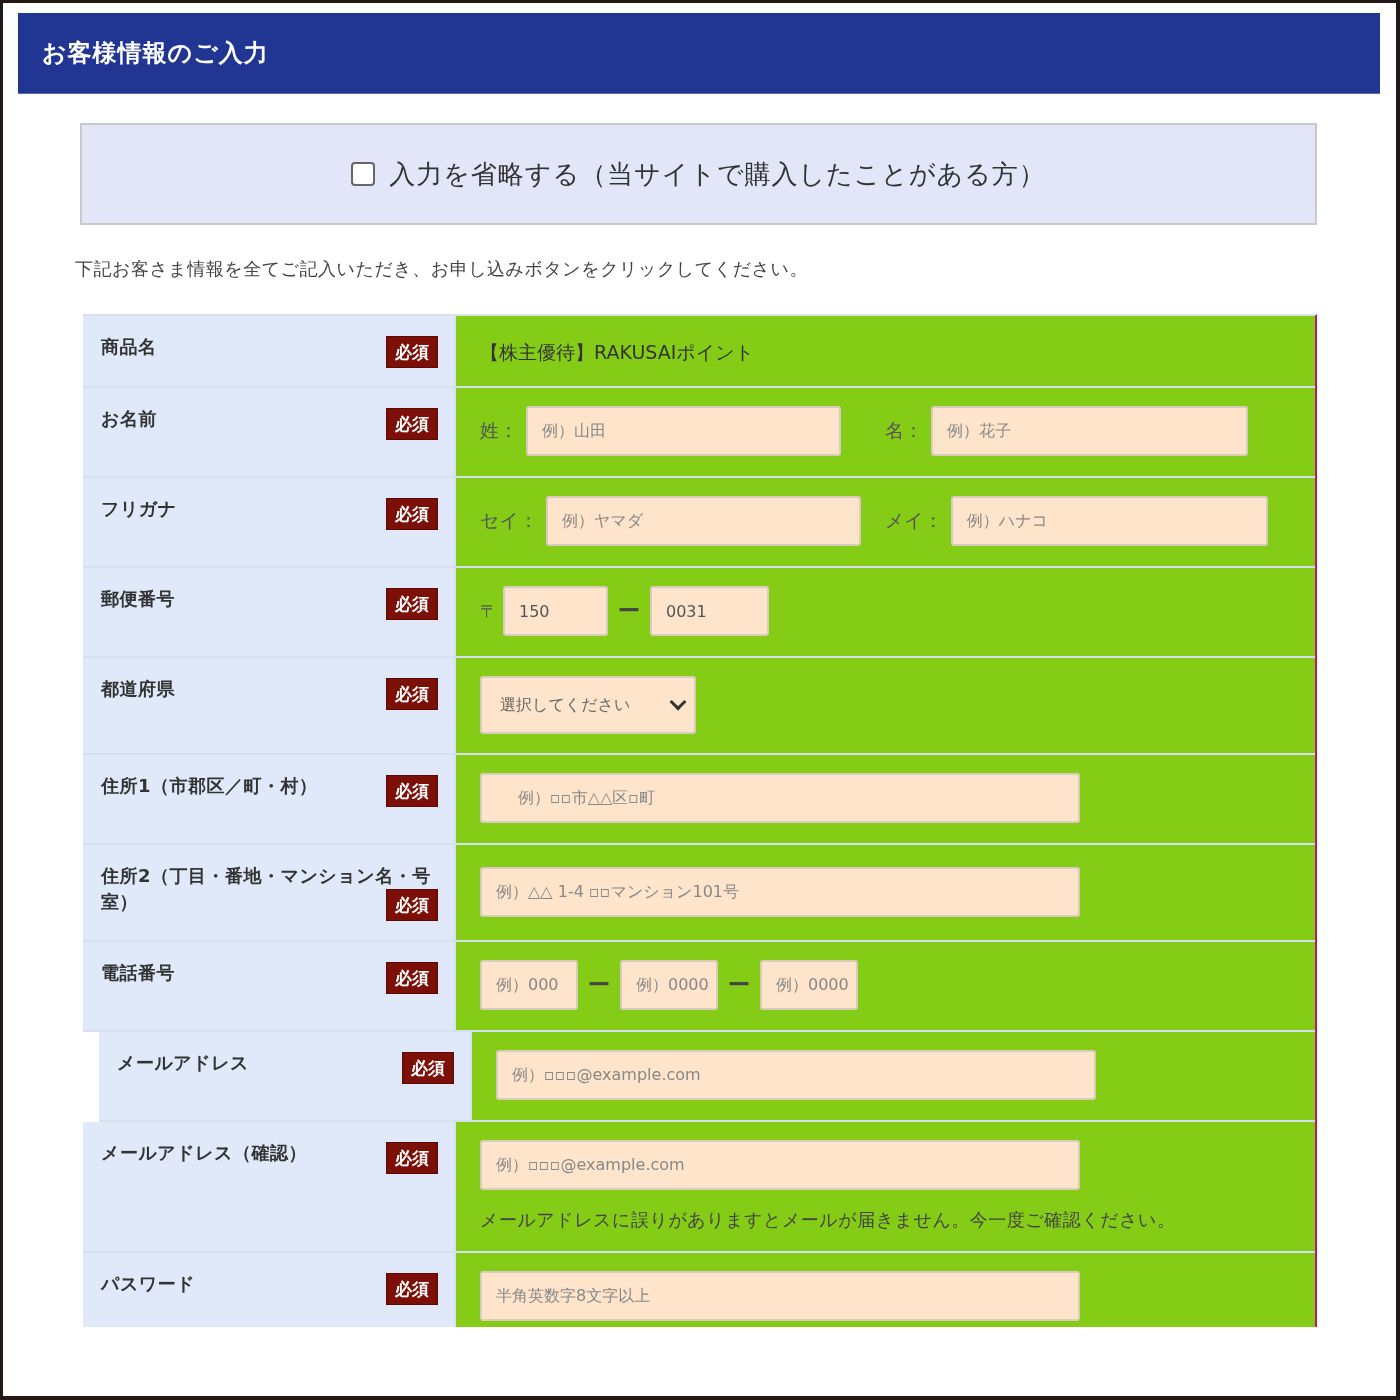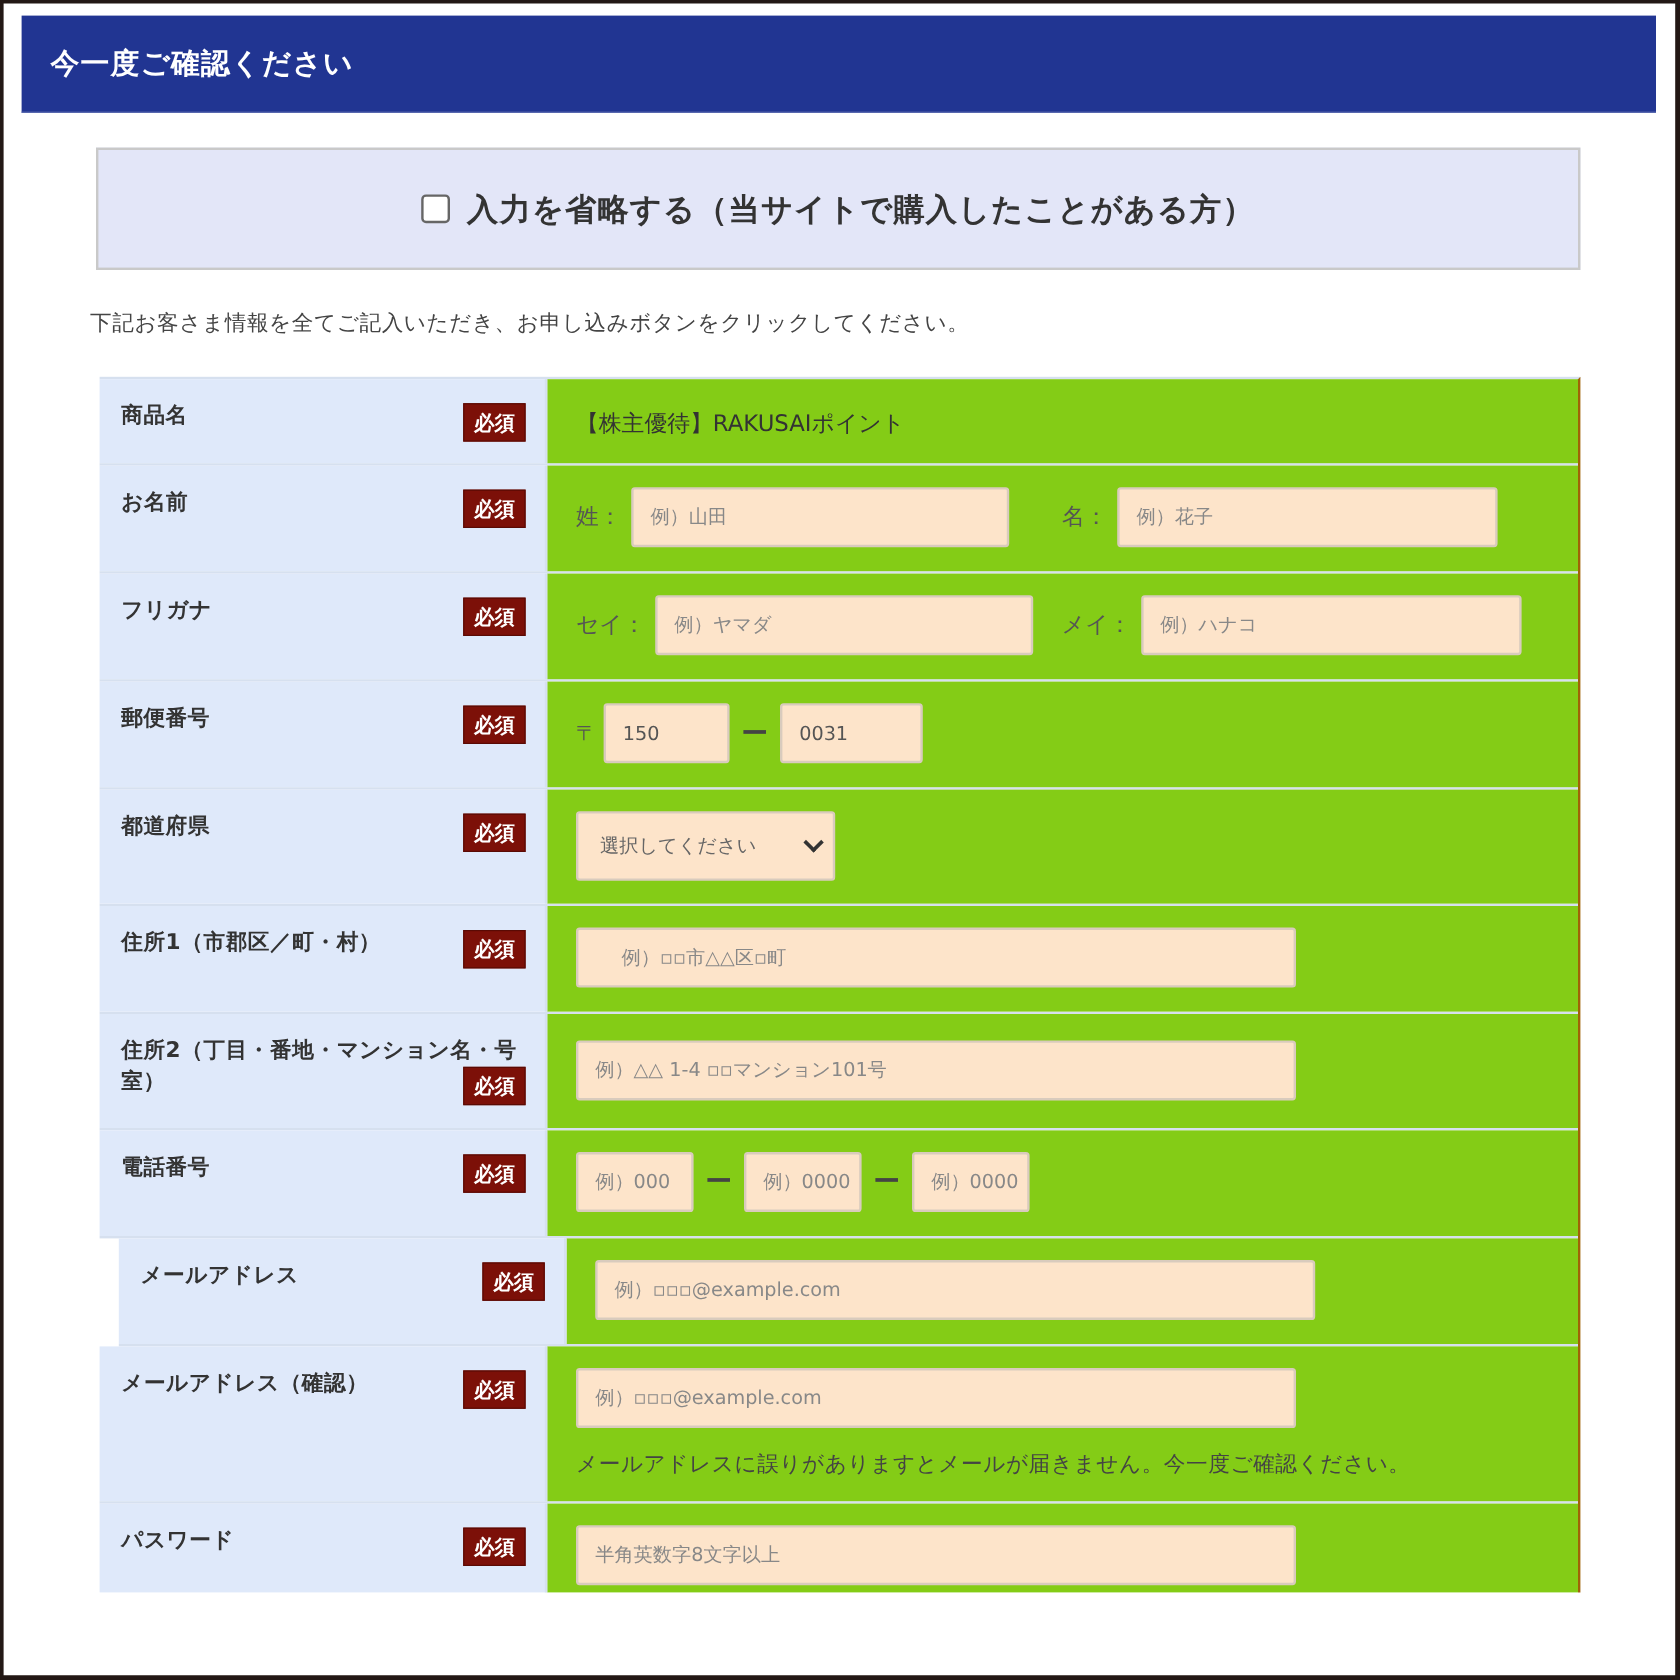--- a/index.html
+++ b/index.html
@@ -3,43 +3,43 @@
 <meta charset="utf-8">
 <style>
   * { box-sizing: border-box; margin: 0; padding: 0; }
   html, body { width: 1400px; height: 1400px; background: #ffffff; overflow: hidden; }
   body { font-family: "DejaVu Sans", "Liberation Sans", sans-serif; color: #333; position: relative; }
   .frame { position: absolute; left: 0; top: 0; width: 1400px; height: 1400px; border: 3px solid #231815; border-right-width: 4px; border-bottom-width: 4px; background: #fff; }
   .header { position: absolute; left: 15px; top: 10px; width: 1362px; height: 81px; background: #213592; border-bottom: 1px solid #5a6ab0; }
   .header-title { position: absolute; left: 24px; top: 24px; color: #fff; font-size: 24px; font-weight: bold; letter-spacing: 1px; }
   .skip-box { position: absolute; left: 77px; top: 120px; width: 1237px; height: 102px; background: #e3e6f8; border: 2px solid #c9c9c9; display: flex; align-items: center; justify-content: center; }
   .skip-check { width: 24px; height: 24px; border: 2px solid #666; border-radius: 4px; background: #fff; margin-right: 14px; flex-shrink: 0; }
-  .skip-label { font-size: 26px; font-weight: bold; color: #333; letter-spacing: 1px; }
+  .skip-label { font-size: 26px; font-weight: normal; color: #333; letter-spacing: 1px; }
   .intro { position: absolute; left: 72px; top: 254px; font-size: 18px; color: #444; letter-spacing: 0.5px; }
-  .form-table { position: absolute; left: 80px; top: 311px; width: 1234px; border-top: 2px solid #d6e0ef; border-right: 2px solid #a16207; }
+  .form-table { position: absolute; left: 80px; top: 311px; width: 1234px; border-top: 2px solid #d6e0ef; border-right: 2px solid #be185d; }
   .row { display: flex; border-bottom: 2px solid #d6e0ef; }
   .row-label { width: 373px; background: #dfe9fa; border-right: 2px solid #d6e0ef; position: relative; padding: 18px 18px; flex-shrink: 0; }
   .row-label-text { font-size: 18px; font-weight: bold; color: #333; letter-spacing: 0.5px; line-height: 26px; display: block; max-width: 340px; }
   .req-badge { position: absolute; right: 16px; top: 20px; background: #7c1008; color: #fff; font-size: 17px; font-weight: bold; width: 52px; height: 32px; display: flex; align-items: center; justify-content: center; border: 1px solid #5a0a04; }
   .row-value { flex: 1; background: #84cc16; padding: 18px 24px; display: flex; align-items: flex-start; flex-wrap: wrap; }
   .value-text { font-size: 19px; color: #333; padding-top: 4px; }
   .inp { background: #fde4ca; border: 2px solid #d9cbbd; border-radius: 3px; height: 50px; font-size: 16px; color: #888; display: flex; align-items: center; padding-left: 14px; white-space: nowrap; overflow: hidden; }
   .inline-label { font-size: 19px; color: #555; display: flex; align-items: center; height: 50px; margin-right: 8px; }
   .dash { font-size: 22px; font-weight: bold; color: #444; display: flex; align-items: center; height: 50px; margin: 0 10px; }
   .select { background: #fde4ca; border: 2px solid #d9cbbd; border-radius: 3px; height: 58px; width: 216px; display: flex; align-items: center; justify-content: space-between; padding: 0 10px 0 18px; font-size: 16px; color: #666; }
   .chev { width: 12px; height: 12px; border-right: 3px solid #333; border-bottom: 3px solid #333; transform: rotate(45deg); margin-top: -6px; }
   .note { width: 100%; font-size: 18px; color: #444; margin-top: 16px; letter-spacing: 0.5px; }
 </style>
 </head>
 <body>
 
 <div class="frame">
 
   <div class="header">
-    <span class="header-title">今一度ご確認ください</span>
+    <span class="header-title">お客様情報のご入力</span>
   </div>
 
   <div class="skip-box">
     <span class="skip-check"></span>
     <span class="skip-label">入力を省略する（当サイトで購入したことがある方）</span>
   </div>
 
   <p class="intro">下記お客さま情報を全てご記入いただき、お申し込みボタンをクリックしてください。</p>
 
   <div class="form-table">

